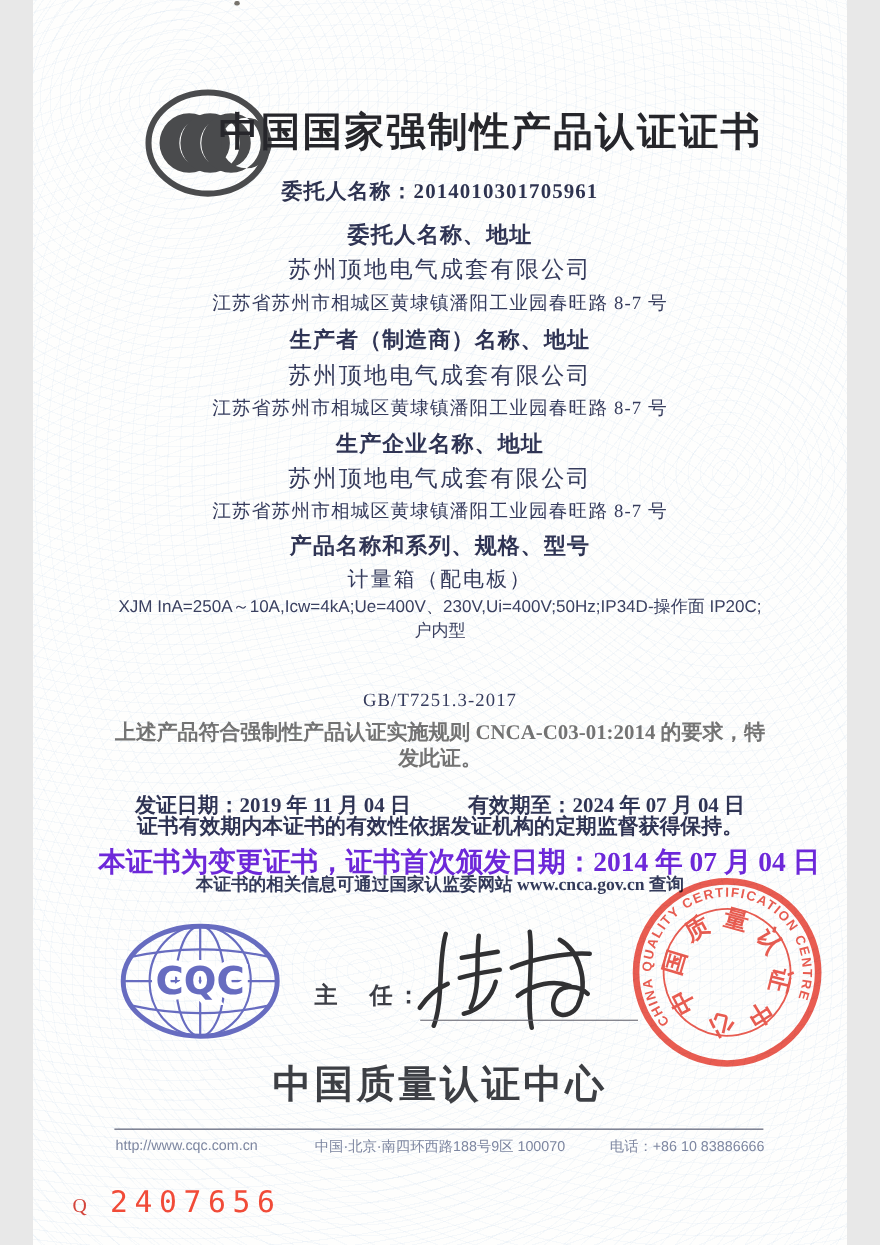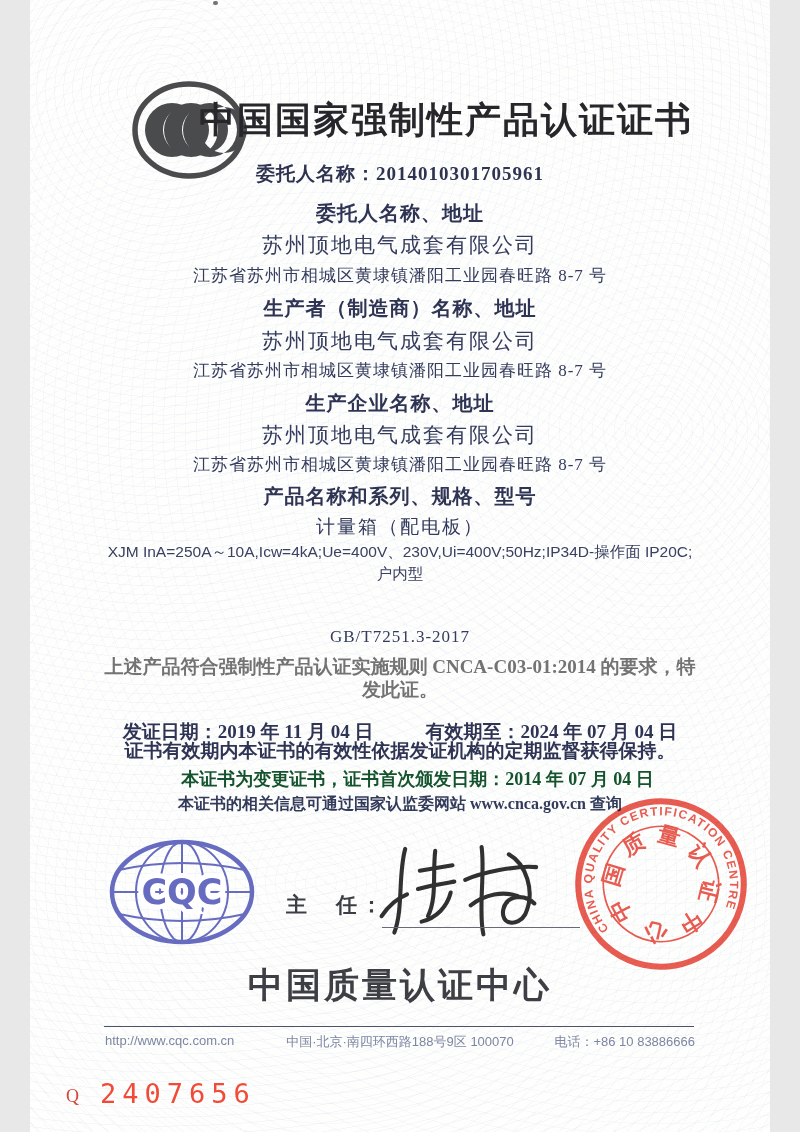--- a/index.html
+++ b/index.html
@@ -24,21 +24,21 @@
   .certno{top:161px;font-size:19px;font-weight:bold;color:#2e3350;letter-spacing:1px;}
   .flabel{font-size:20px;font-weight:bold;color:#2f3454;letter-spacing:1px;}
   .fline-big{font-size:21px;letter-spacing:2px;}
   .fline-mid{font-size:19px;letter-spacing:2px;}
   .fline-sm{font-size:17px;letter-spacing:1px;}
   .spec{top:541px;font-family:"Liberation Sans","DejaVu Sans",sans-serif;
     font-size:15.5px;line-height:1.4;left:75px;right:75px;color:#3a4060;}
   .compliance{top:655px;left:70px;right:70px;font-size:19px;font-weight:bold;line-height:1.22;color:#737373;}
   .dates{top:708px;display:flex;justify-content:center;gap:52px;font-size:19px;font-weight:bold;color:#2f3454;margin-top:11px;}
   .note1{top:738px;font-size:19px;font-weight:bold;color:#2f3454;}
-  .note2{top:767px;font-size:18px;font-weight:bold;color:#14532d;padding-left:35px;}
+  .note2{top:767px;font-size:25px;font-weight:bold;color:#6d28d9;padding-left:35px;}
   .note3{top:794px;font-size:16px;font-weight:bold;color:#333a5a;}
   .rolelabel{position:absolute;left:256px;top:891px;font-size:21px;color:#3c3e46;letter-spacing:4px;font-weight:bold;}
   .sigline{position:absolute;left:352px;top:927px;width:198px;height:0;border-top:1.5px solid #6a6a74;}
   .orgname{top:962px;font-family:"Liberation Sans","DejaVu Sans",sans-serif;
     font-size:35px;font-weight:600;color:#3d3f44;letter-spacing:3px;}
   .rule{position:absolute;top:1026px;left:74px;right:76px;height:0;border-top:1.5px solid #4d5268;}
   .footer{position:absolute;top:1033px;left:0;right:0;height:20px;
     font-family:"Liberation Sans","DejaVu Sans",sans-serif;font-size:13px;color:#7d86a0;}
   .footer .fl{position:absolute;left:75px;}
   .footer .fc{position:absolute;left:0;right:0;text-align:center;}

